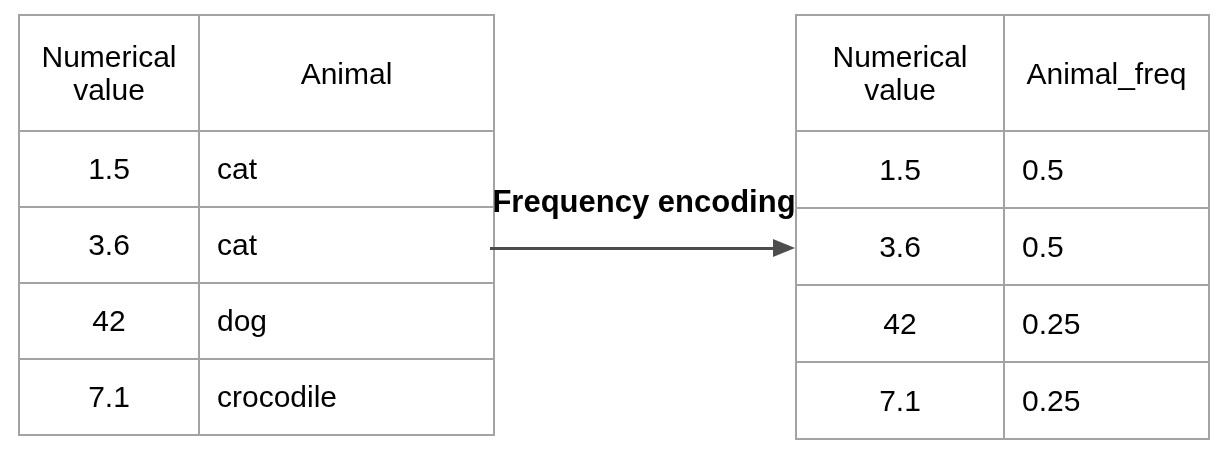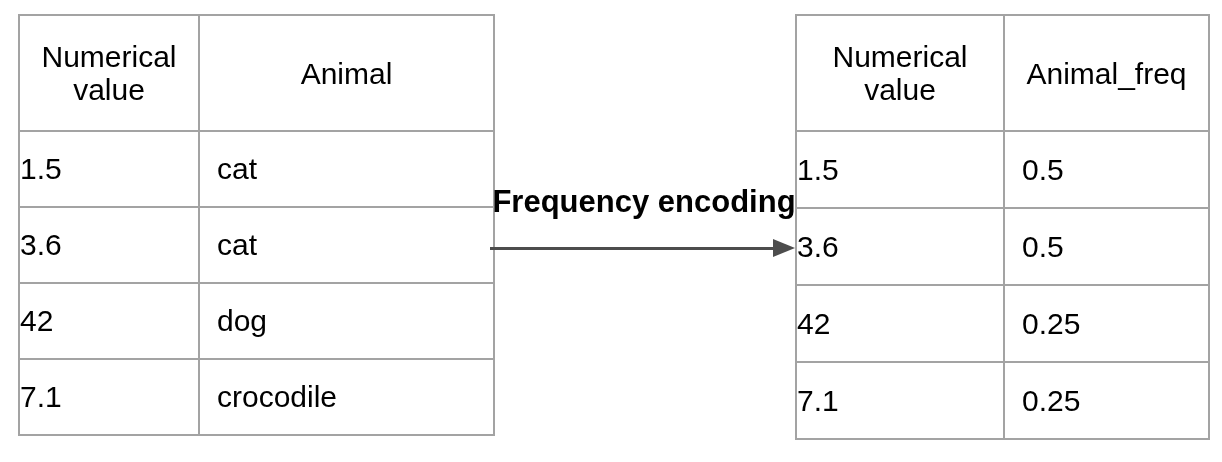--- a/index.html
+++ b/index.html
@@ -40,21 +40,21 @@
     vertical-align: middle;
   }
   tr.hdr { height: 116px; }
   tr.hdr td {
     text-align: center;
     line-height: 1.1;
     padding: 0 14px;
   }
   tr.row { height: 76px; }
   .tbl-right tr.row { height: 77px; }
-  td.num { }
+  td.num { text-align: center; }
   td.txt { text-align: left; padding-left: 17px; border-radius: 15px; }
   .arrow-label {
     position: absolute;
     left: 419px;
     top: 184px;
     width: 450px;
     text-align: center;
     font-size: 31px;
     font-weight: bold;
     color: var(--text);

